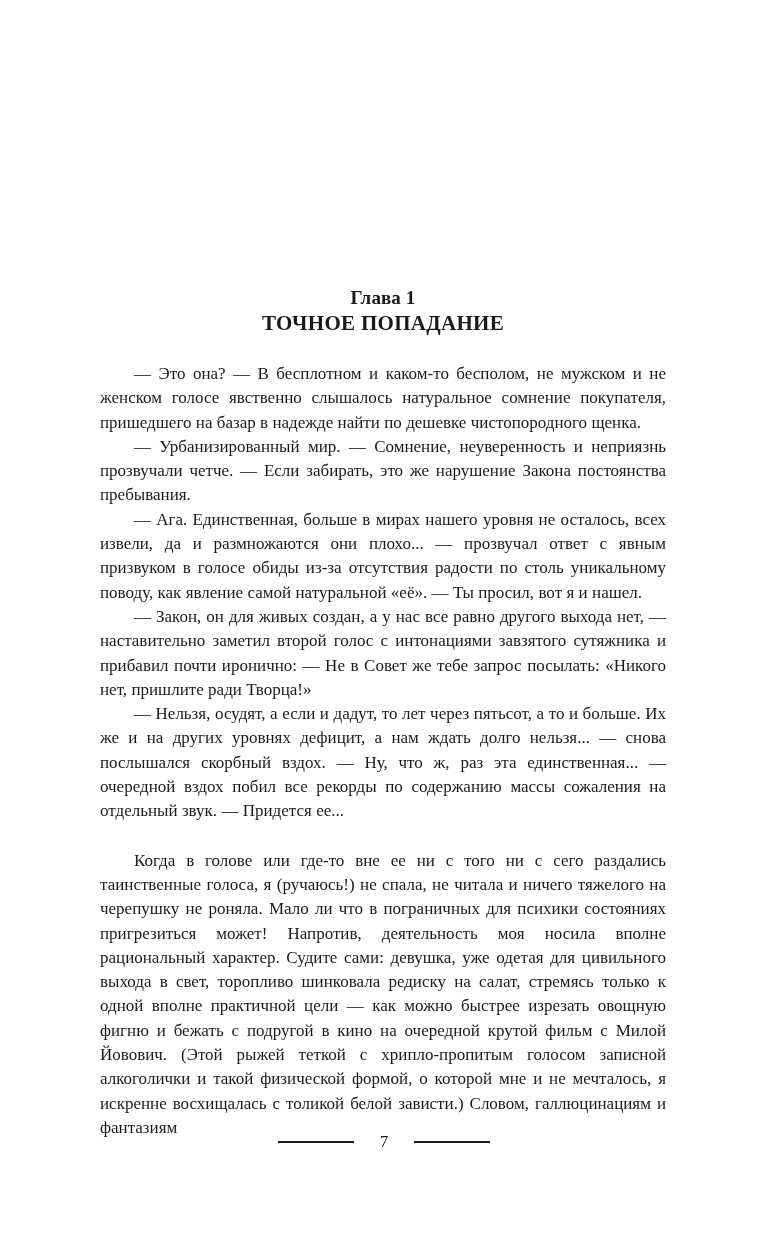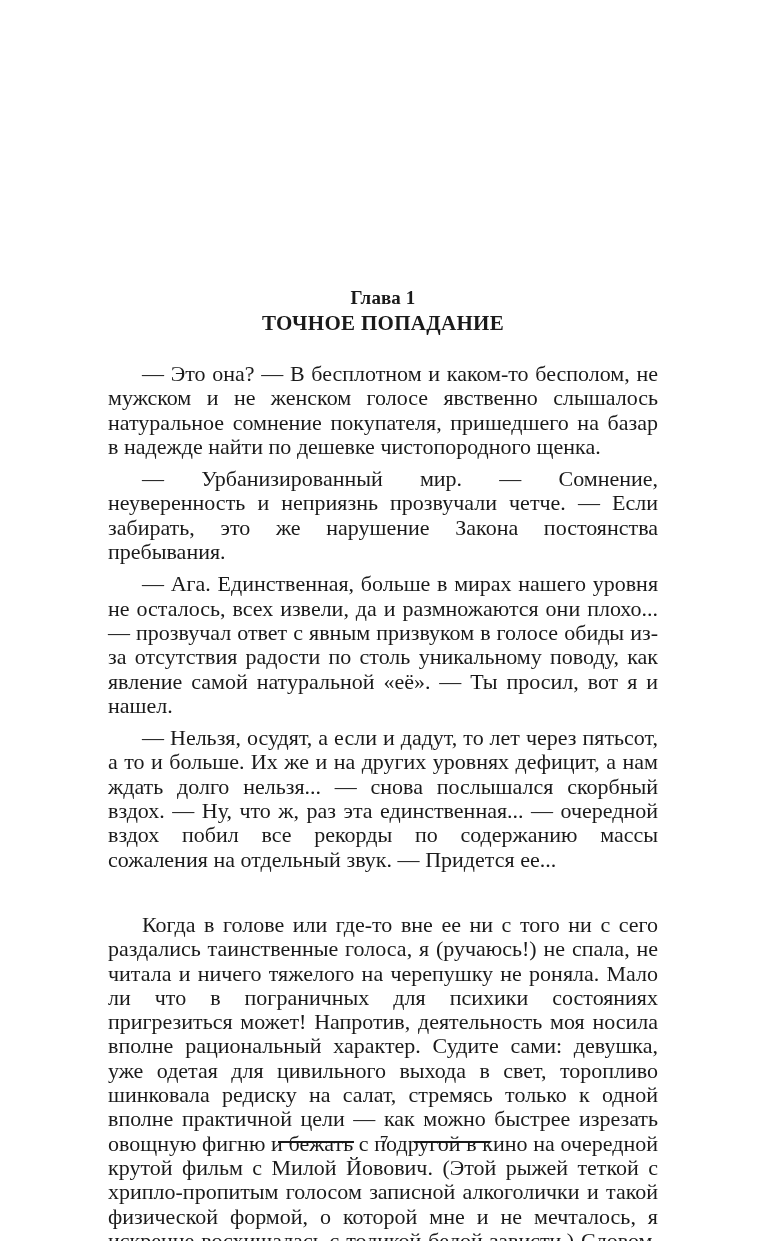--- a/index.html
+++ b/index.html
@@ -46,22 +46,22 @@
   .chapter-title {
     font-size: 21px;
     font-weight: bold;
     line-height: 26px;
     letter-spacing: 0.3px;
     margin: 0;
   }
 
   
   .para {
-    margin: 8px;
-    font-size: 22px;
+    margin: 0;
+    font-size: 17px;
     line-height: 24.3px;
     text-align: justify;
     text-indent: 34px;
     hyphens: manual;
     word-spacing: 0.1px;
   }
   .block-gap {
     height: 25px;
   }
 
@@ -96,20 +96,21 @@
   <div class="text-block">
 
     <div class="chapter-head">
       <div class="chapter-number">Глава 1</div>
       <div class="chapter-title">ТОЧНОЕ ПОПАДАНИЕ</div>
     </div>
 
     <p class="para">— Это она? — В бесплотном и каком-то бесполом, не мужском и не женском голосе явственно слышалось натуральное сомнение покупателя, пришедшего на базар в надежде найти по дешевке чистопородного щенка.</p>
     <p class="para">— Урбанизированный мир. — Сомнение, неуверенность и неприязнь прозвучали четче. — Если забирать, это же нарушение Закона постоянства пребывания.</p>
     <p class="para">— Ага. Единственная, больше в мирах нашего уровня не осталось, всех извели, да и размножаются они плохо... — прозвучал ответ с явным призвуком в голосе обиды из-за отсутствия радости по столь уникальному поводу, как явление самой натуральной «её». — Ты просил, вот я и нашел.</p>
+    <p class="para">— Закон, он для живых создан, а у нас все равно другого выхода нет, — наставительно заметил второй голос с интонациями завзятого сутяжника и прибавил почти иронично: — Не в Совет же тебе запрос посылать: «Никого нет, пришлите ради Творца!»</p>
     <p class="para">— Нельзя, осудят, а если и дадут, то лет через пятьсот, а то и больше. Их же и на других уровнях дефицит, а нам ждать долго нельзя... — снова послышался скорбный вздох. — Ну, что ж, раз эта единственная... — очередной вздох побил все рекорды по содержанию массы сожаления на отдельный звук. — Придется ее...</p>
 
     <div class="block-gap"></div>
 
     <p class="para">Когда в голове или где-то вне ее ни с того ни с сего раздались таинственные голоса, я (ручаюсь!) не спала, не читала и ничего тяжелого на черепушку не роняла. Мало ли что в пограничных для психики состояниях пригрезиться может! Напротив, деятельность моя носила вполне рациональный характер. Судите сами: девушка, уже одетая для цивильного выхода в свет, торопливо шинковала редиску на салат, стремясь только к одной вполне практичной цели — как можно быстрее изрезать овощную фигню и бежать с подругой в кино на очередной крутой фильм с Милой Йовович. (Этой рыжей теткой с хрипло-пропитым голосом записной алкоголички и такой физической формой, о которой мне и не мечталось, я искренне восхищалась с толикой белой зависти.) Словом, галлюцинациям и фантазиям</p>
 
   </div>
 
   <div class="footer">
     <span class="foot-rule"></span>

